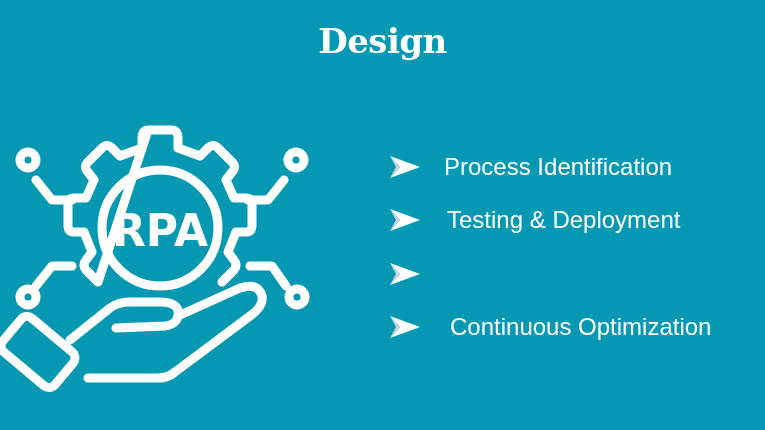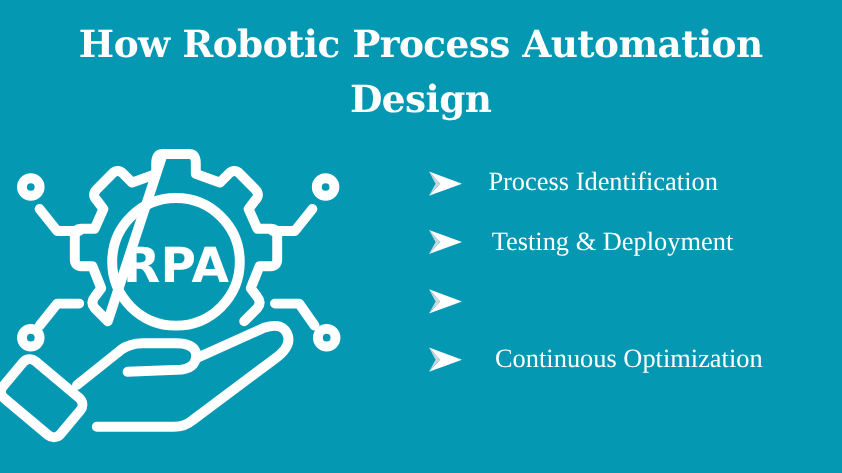--- a/index.html
+++ b/index.html
@@ -16,53 +16,52 @@
     left: 0; top: 16px; width: 765px;
     text-align: center;
     font-family: "DejaVu Serif", "Liberation Serif", serif;
     font-weight: bold;
     font-size: 34px;
     line-height: 50px;
     letter-spacing: -0.5px;
   }
   .graphic {
     position: absolute;
-    left: 0; top: 130px;
+    left: 0; top: 120px;
     width: 330px; height: 300px;
   }
   .steps {
     position: absolute;
     left: 388px; top: 140px;
     width: 377px;
   }
   .step {
     display: flex;
     align-items: center;
     height: 53.5px;
   }
   .chev {
     width: 34px; height: 26px;
     flex: 0 0 34px;
   }
   .step-label {
-    font-family: Liberation Serif, serif;
+    font-family: Liberation Sans, sans-serif;
     font-size: 24px;
     white-space: nowrap;
     margin-left: 22px;
   }
   .step:nth-child(2) .step-label { margin-left: 25px; }
   .step:nth-child(3) .step-label { margin-left: 40px; }
   .step:nth-child(4) .step-label { margin-left: 28px; }
   .step:nth-child(5) .step-label { margin-left: 27px; }
 </style>
 </head>
 <body>
 
 <div class="title">
-  <div>How Robotic Process Automation</div>
   <div>Design</div>
 </div>
 
 <div class="graphic">
   <svg width="330" height="300" viewBox="0 130 330 300" fill="none" stroke="#ffffff" stroke-width="9" stroke-linecap="round" stroke-linejoin="round">
 
     <path d="M148 140 L172 140 Q178 140 178 148 L178 158
              L200 166 L208 158 Q213 153 218 158 L232 172 Q237 177 232 182 L226 190
              L234 208 L246 208 Q252 208 252 214 L252 236 Q252 242 246 242 L236 242
              L228 262 L234 270 Q238 275 234 280 L222 292

